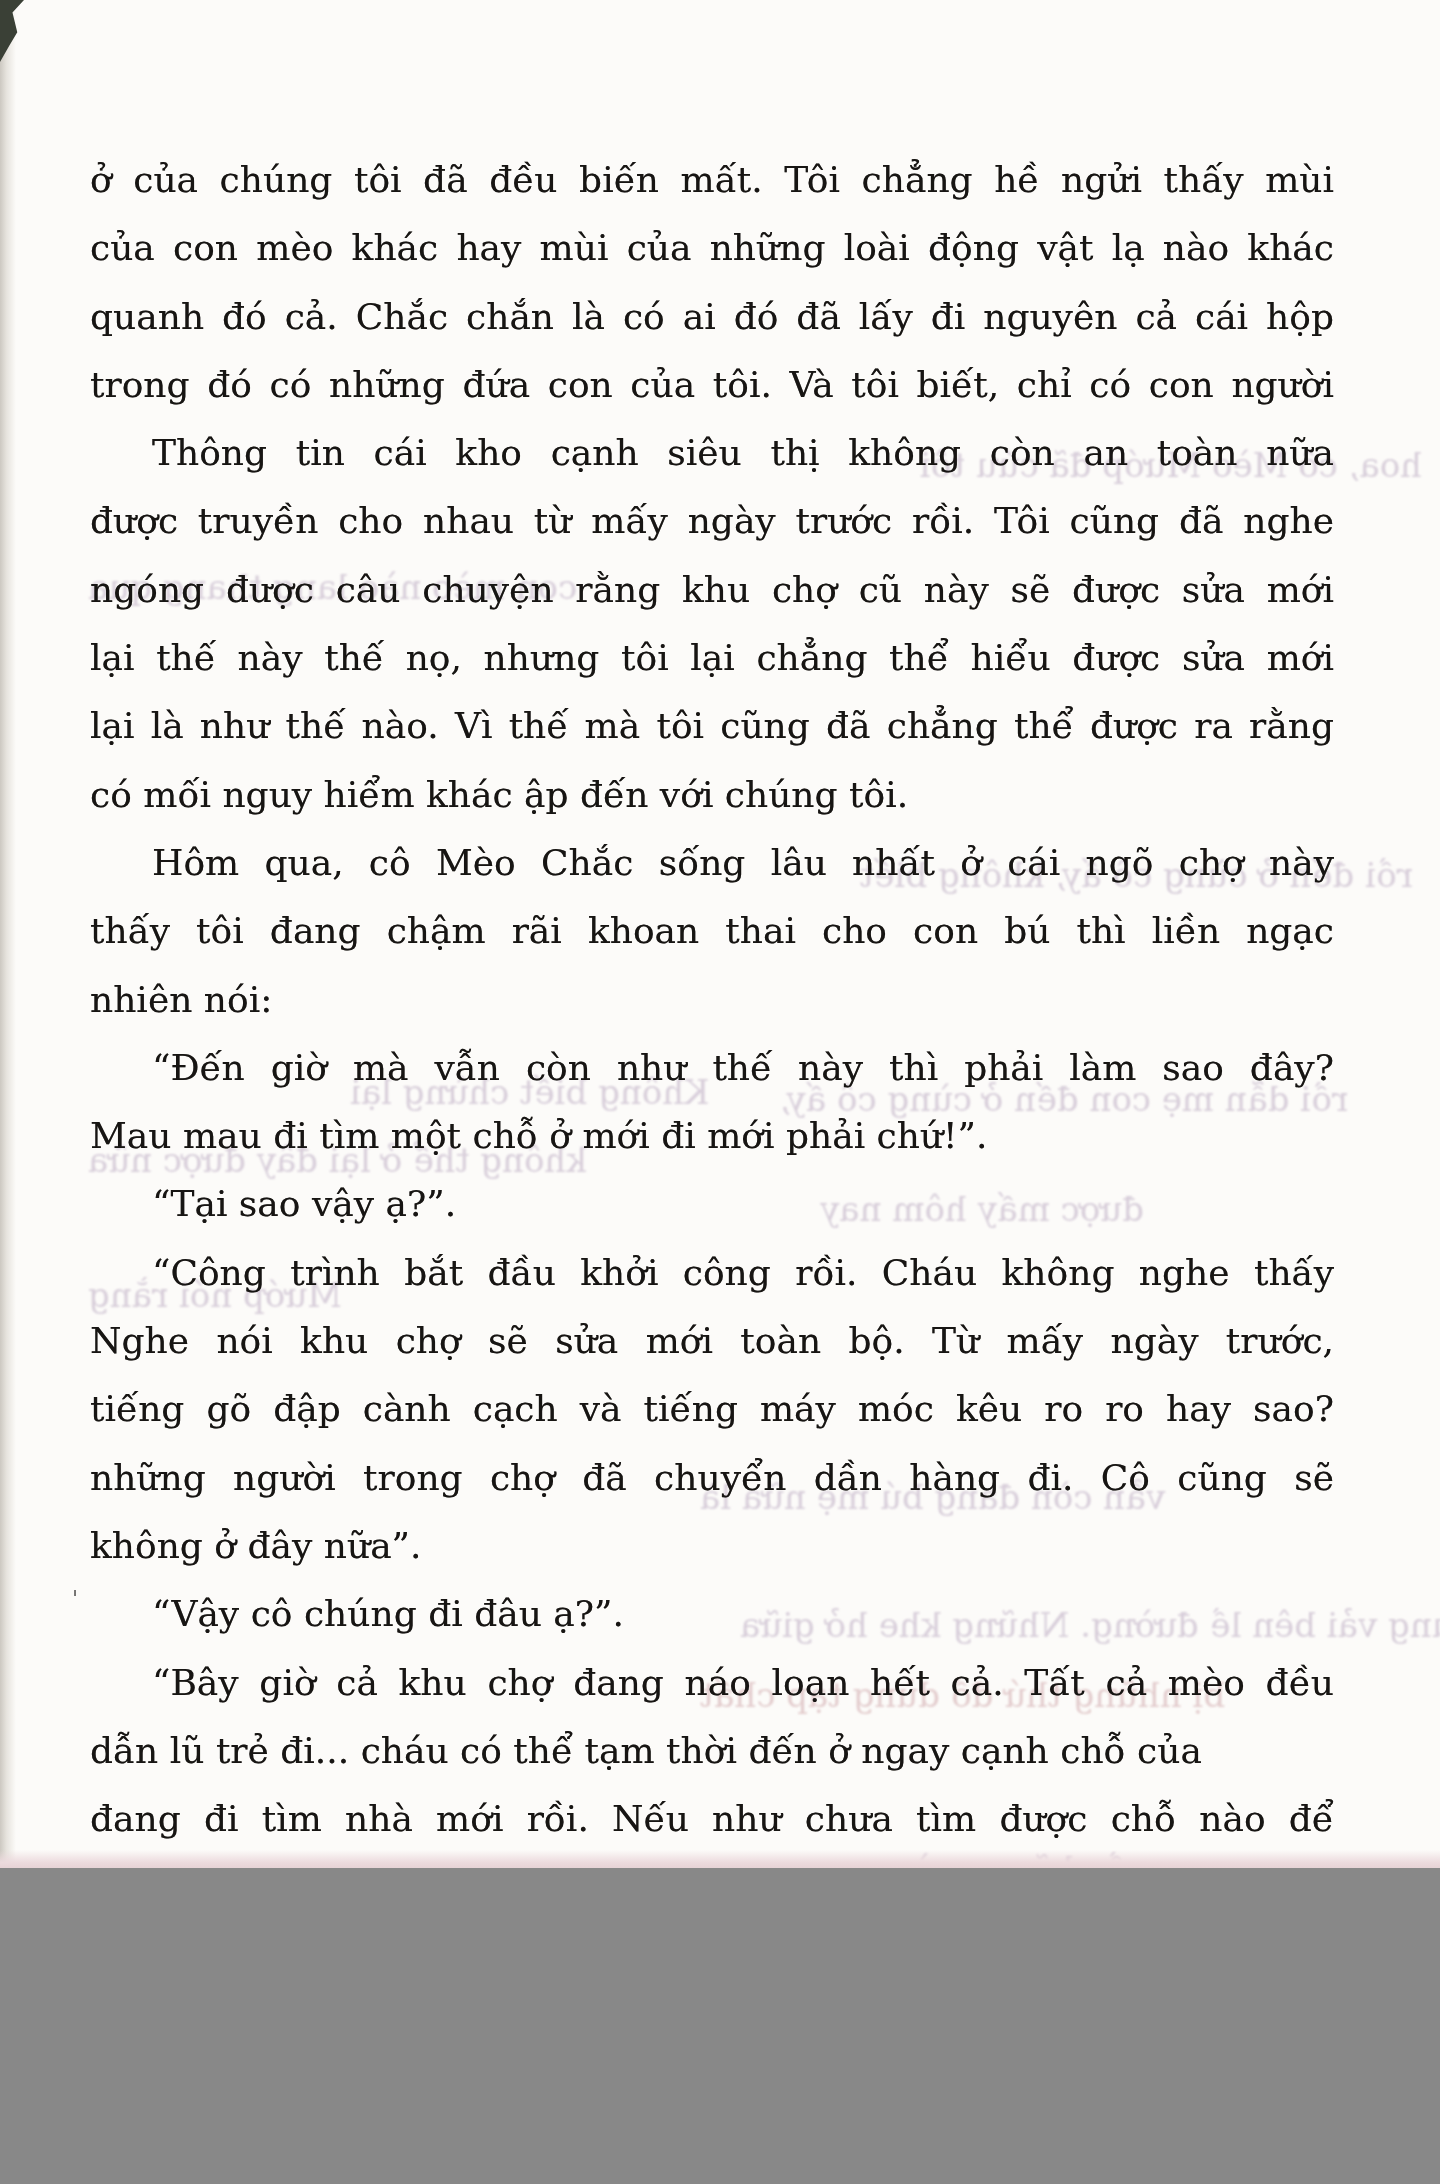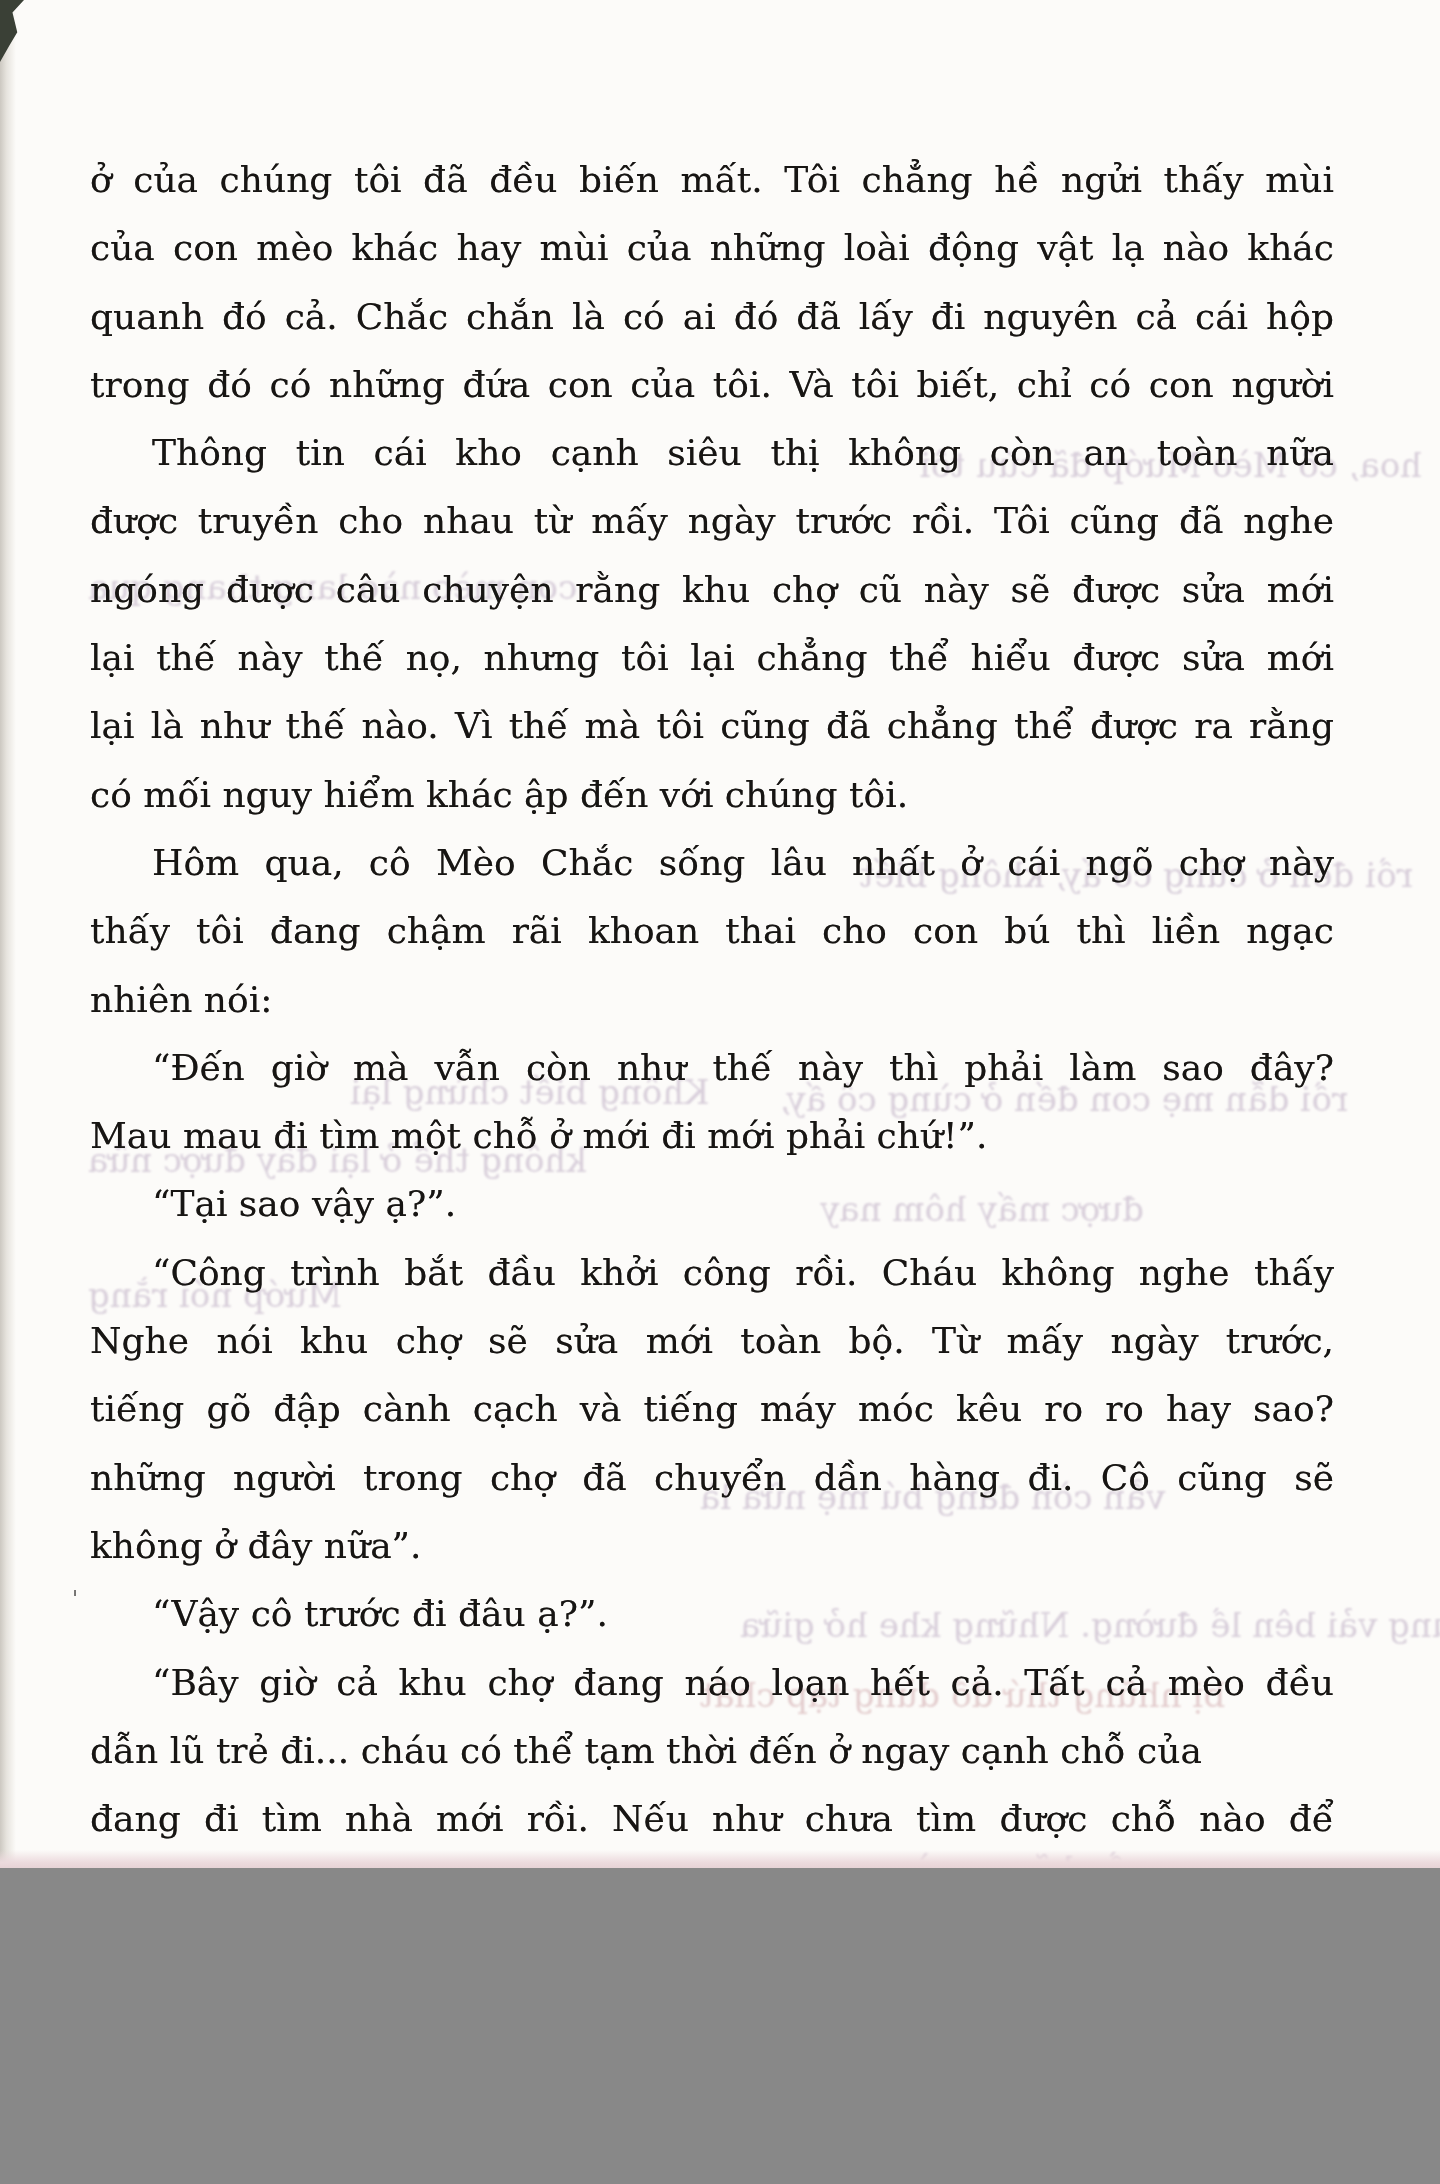--- a/index.html
+++ b/index.html
@@ -106,21 +106,21 @@
       <div class="line">thấy tôi đang chậm rãi khoan thai cho con bú thì liền ngạc</div>
       <div class="line end">nhiên nói:</div>
       <div class="line indent">“Đến giờ mà vẫn còn như thế này thì phải làm sao đây?</div>
       <div class="line end">Mau mau đi tìm một chỗ ở mới đi mới phải chứ!”.</div>
       <div class="line indent end">“Tại sao vậy ạ?”.</div>
       <div class="line indent">“Công trình bắt đầu khởi công rồi. Cháu không nghe thấy</div>
       <div class="line">Nghe nói khu chợ sẽ sửa mới toàn bộ. Từ mấy ngày trước,</div>
       <div class="line">tiếng gõ đập cành cạch và tiếng máy móc kêu ro ro hay sao?</div>
       <div class="line">những người trong chợ đã chuyển dần hàng đi. Cô cũng sẽ</div>
       <div class="line end">không ở đây nữa”.</div>
-      <div class="line indent end">“Vậy cô trước đi đâu ạ?”.</div>
+      <div class="line indent end">“Vậy cô chúng đi đâu ạ?”.</div>
       <div class="line indent">“Bây giờ cả khu chợ đang náo loạn hết cả. Tất cả mèo đều</div>
       <div class="line end">dẫn lũ trẻ đi... cháu có thể tạm thời đến ở ngay cạnh chỗ của</div>
       <div class="line">đang đi tìm nhà mới rồi. Nếu như chưa tìm được chỗ nào để</div>
     </div>
 
   <div class="artifact" style="left:72px;top:1586px;">'</div>
 
   <div class="footer">
     <span class="author">Kim Jung-Mi</span>
     <span class="cat">

